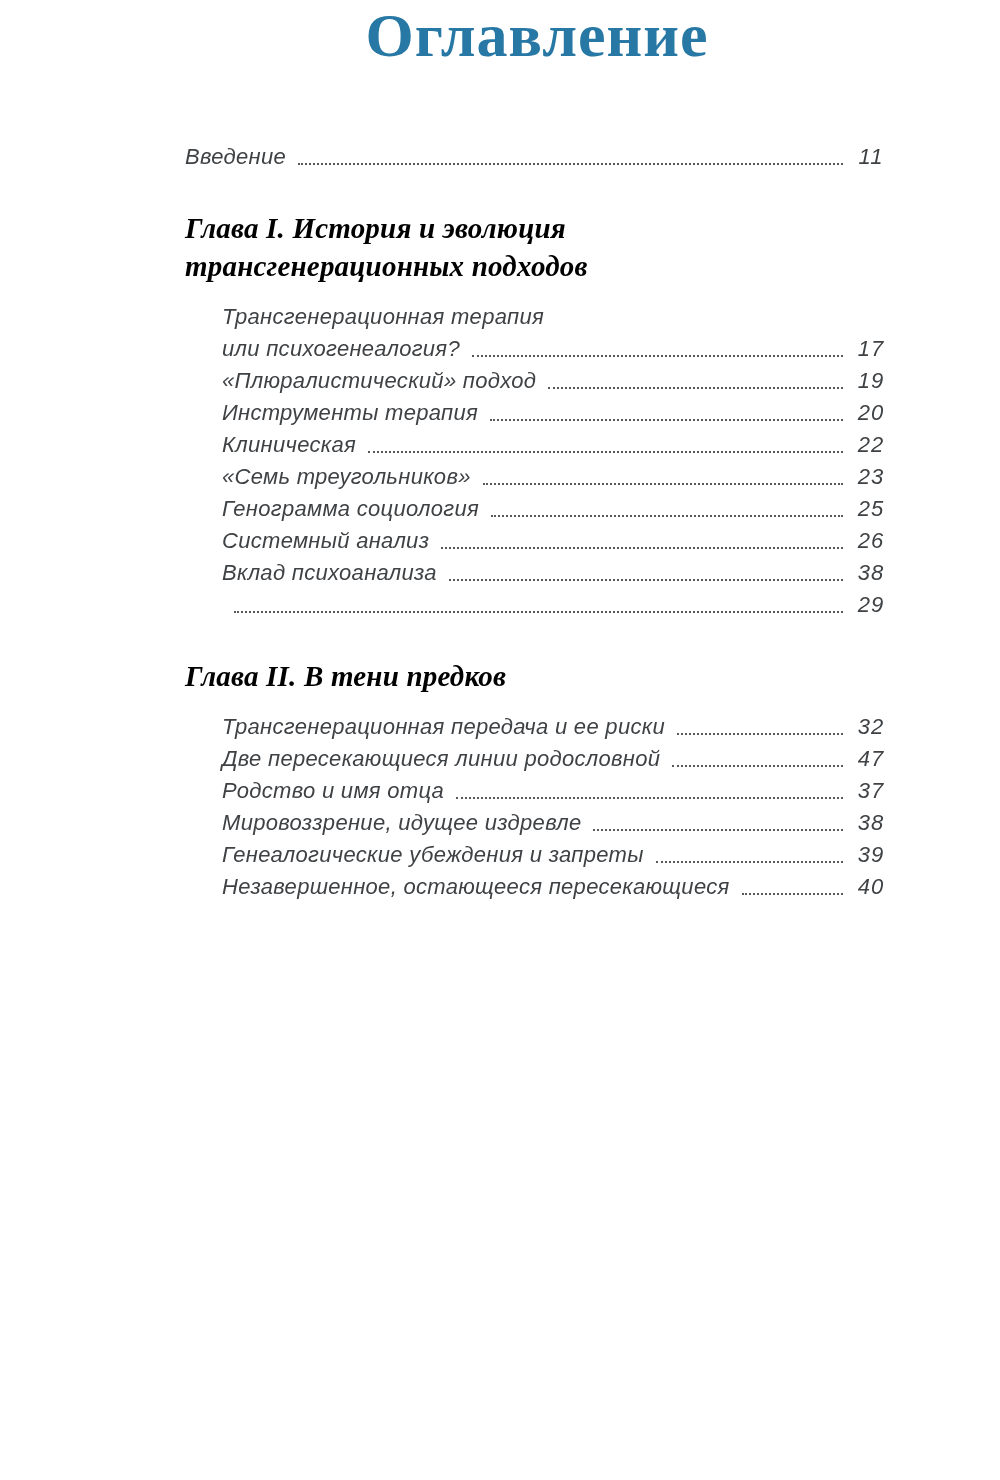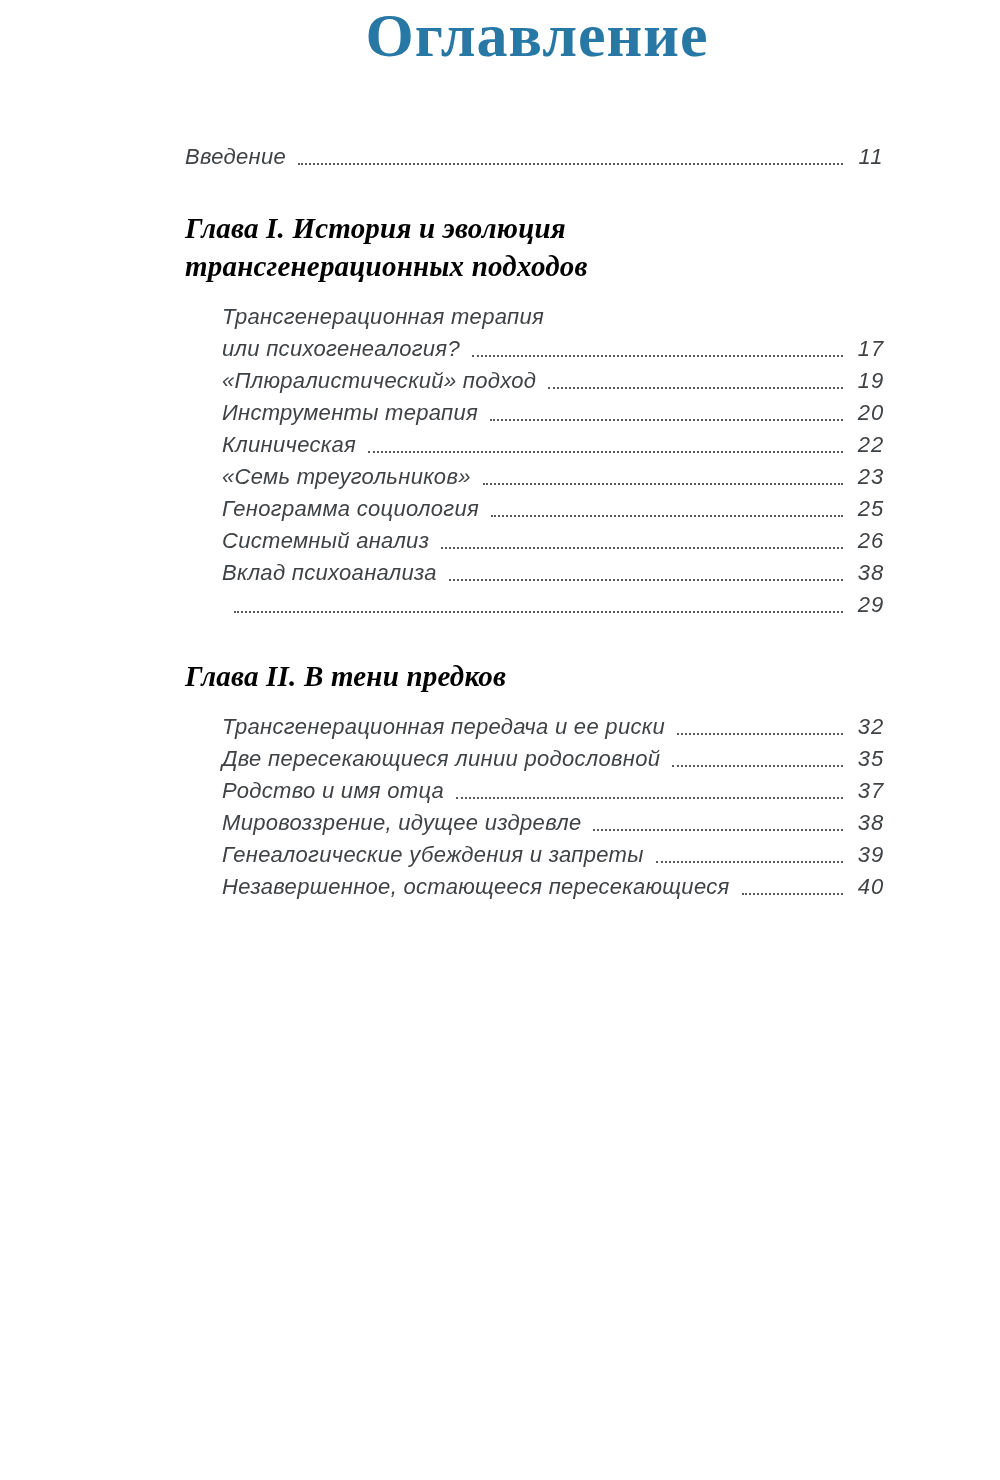--- a/index.html
+++ b/index.html
@@ -146,21 +146,21 @@
           <div class="row">
             <span class="label">Трансгенерационная передача и ее риски</span>
             <span class="leader"></span>
             <span class="page-num">32</span>
           </div>
         </div>
         <div class="item">
           <div class="row">
             <span class="label">Две пересекающиеся линии родословной</span>
             <span class="leader"></span>
-            <span class="page-num">35</span>
+            <span class="page-num">47</span>
           </div>
         </div>
         <div class="item">
           <div class="row">
             <span class="label">Родство и имя отца</span>
             <span class="leader"></span>
             <span class="page-num">37</span>
           </div>
         </div>
         <div class="item">

